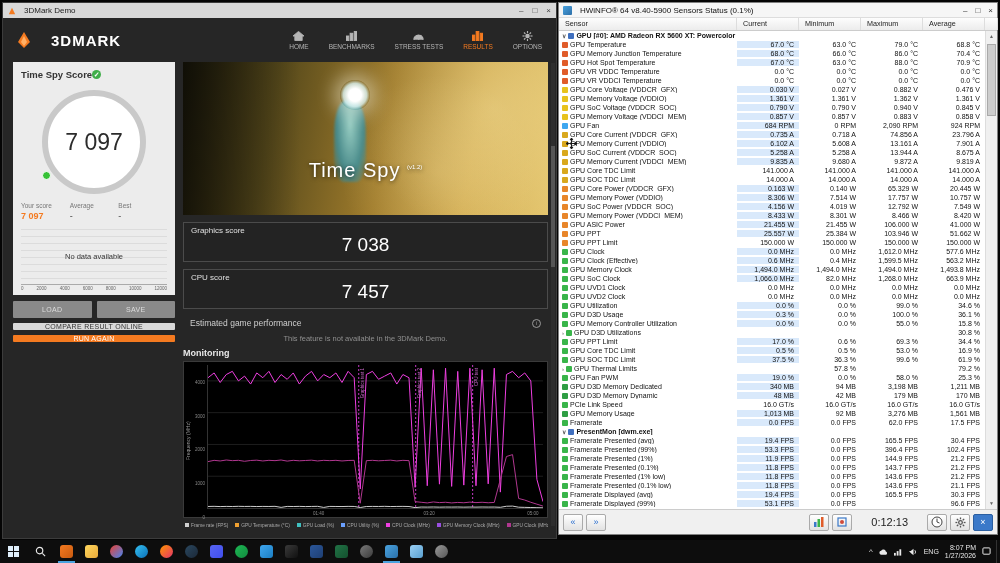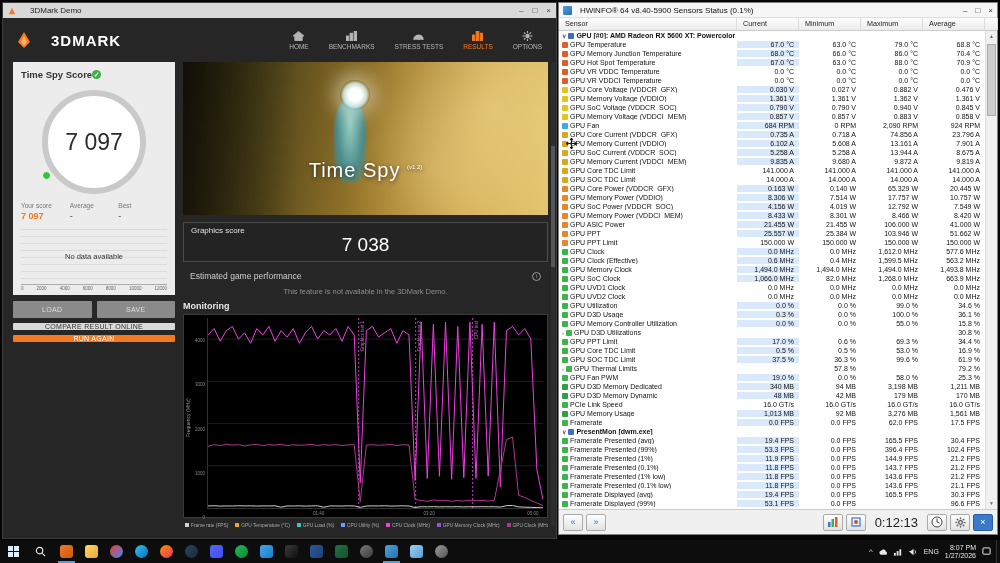--- a/index.html
+++ b/index.html
@@ -1,21 +1,21 @@
 <!DOCTYPE html>
 <html><head>
 <meta charset="utf-8">
 <style>
 *{margin:0;padding:0;box-sizing:border-box}
 body{font-family:"Liberation Sans",sans-serif;background:#000}
 .screen{position:relative;width:1000px;height:563px;background:#050505;overflow:hidden}
 
 
 .win3d{position:absolute;left:2px;top:2px;width:555px;height:537px;background:#262626;border:1px solid #3c3c3c;display:flex;flex-direction:column}
-.w3-title{flex:0 0 15px;background:#d8d8d8;display:flex;align-items:center;gap:14px;padding:0 5px;font-size:8px;color:#222}
+.w3-title{flex:0 0 15px;background:#d8d8d8;display:flex;align-items:center;gap:8px;padding:0 5px;font-size:8px;color:#222}
 .app-ico3d{width:8px;height:8px}
 .w3-ctrl{margin-left:auto;display:flex;gap:9px;font-size:8px;color:#444}
 .w3-ctrl span{cursor:pointer}
 .w3-nav{flex:0 0 44px;display:flex;align-items:center;padding:0 14px}
 .logo{display:flex;align-items:center;gap:20px}
 .logo-text{color:#fff;font-size:15px;font-weight:bold;letter-spacing:1px}
 .nav-items{margin-left:auto;display:flex;gap:20px}
 .nav-item{display:flex;flex-direction:column;align-items:center;gap:2px;color:#b5b5b5;font-size:6.5px;cursor:pointer}
 .nav-item svg *{stroke:#b5b5b5;fill:#b5b5b5}
 .nav-item.active{color:#f47a20}
@@ -93,21 +93,21 @@
 .i-current{background:#d9a81e}.i-power{background:#e8862a}.i-clock{background:#39b54a}
 .i-usage{background:#39b54a}.i-memory{background:#2f9e44}.i-fps{background:#39b54a}
 .i-section{background:#3f6fbf}
 .hw-scroll{position:absolute;right:0;top:0;bottom:0;width:12px;background:#f0f0f0;border-left:1px solid #ddd}
 .hw-thumb{position:absolute;left:1px;right:1px;top:13px;height:72px;background:#cdcdcd;border:1px solid #aaa}
 .hw-scroll .up,.hw-scroll .dn{position:absolute;left:0;right:0;height:11px;font-size:5px;color:#666;text-align:center;line-height:11px}
 .hw-scroll .dn{bottom:0}
 .hw-status{flex:0 0 25px;background:#f0f0f0;border-top:1px solid #ccc;display:flex;align-items:center;gap:3px;padding:0 4px}
 .sbtn{width:20px;height:17px;border:1px solid #aaa;background:linear-gradient(#fff,#e2e2e2);border-radius:2px;display:flex;align-items:center;justify-content:center;font-size:9px;color:#2a6fd0;cursor:pointer}
 .sbtn.blue{background:#3b79c9;color:#fff;border-color:#2a5ea0}
-.uptime{font-size:13px;color:#222;margin:0 6px}
+.uptime{font-size:11px;color:#222;margin:0 16px}
 .spacer{flex:1}
 .cursor{position:absolute;left:7px;top:107px;width:11px;height:11px;z-index:5}
 
 
 .taskbar{position:absolute;left:0;top:540px;width:1000px;height:23px;background:#0d0d0d;display:flex;align-items:stretch}
 .tb-start,.tb-search{width:27px;display:flex;align-items:center;justify-content:center;cursor:pointer}
 .winlogo{width:11px;height:11px;display:grid;grid-template-columns:1fr 1fr;gap:1px}
 .winlogo i{background:#dfeefb;display:block}
 .tb-apps{display:flex}
 .tb-app{width:25px;display:flex;align-items:center;justify-content:center;position:relative;cursor:pointer}
@@ -249,20 +249,24 @@
           <div class="hero-fig"></div>
           <div class="hero-orb"></div>
           <div class="hero-title">
             <span>Time Spy</span>
             <span class="hero-ver">(v1.2)</span>
           </div>
         </div>
         <div class="card">
           <div class="cl">Graphics score</div>
           <div class="cv">7 038</div>
+        </div>
+        <div class="card">
+          <div class="cl">CPU score</div>
+          <div class="cv">7 457</div>
         </div>
         <div class="est">
           <div class="est-head">
             <span class="cl">Estimated game performance</span>
             <span class="info">i</span>
           </div>
           <div class="est-note">This feature is not available in the 3DMark Demo.</div>
         </div>
         <div class="mon">
           <div class="mon-title">Monitoring</div>

